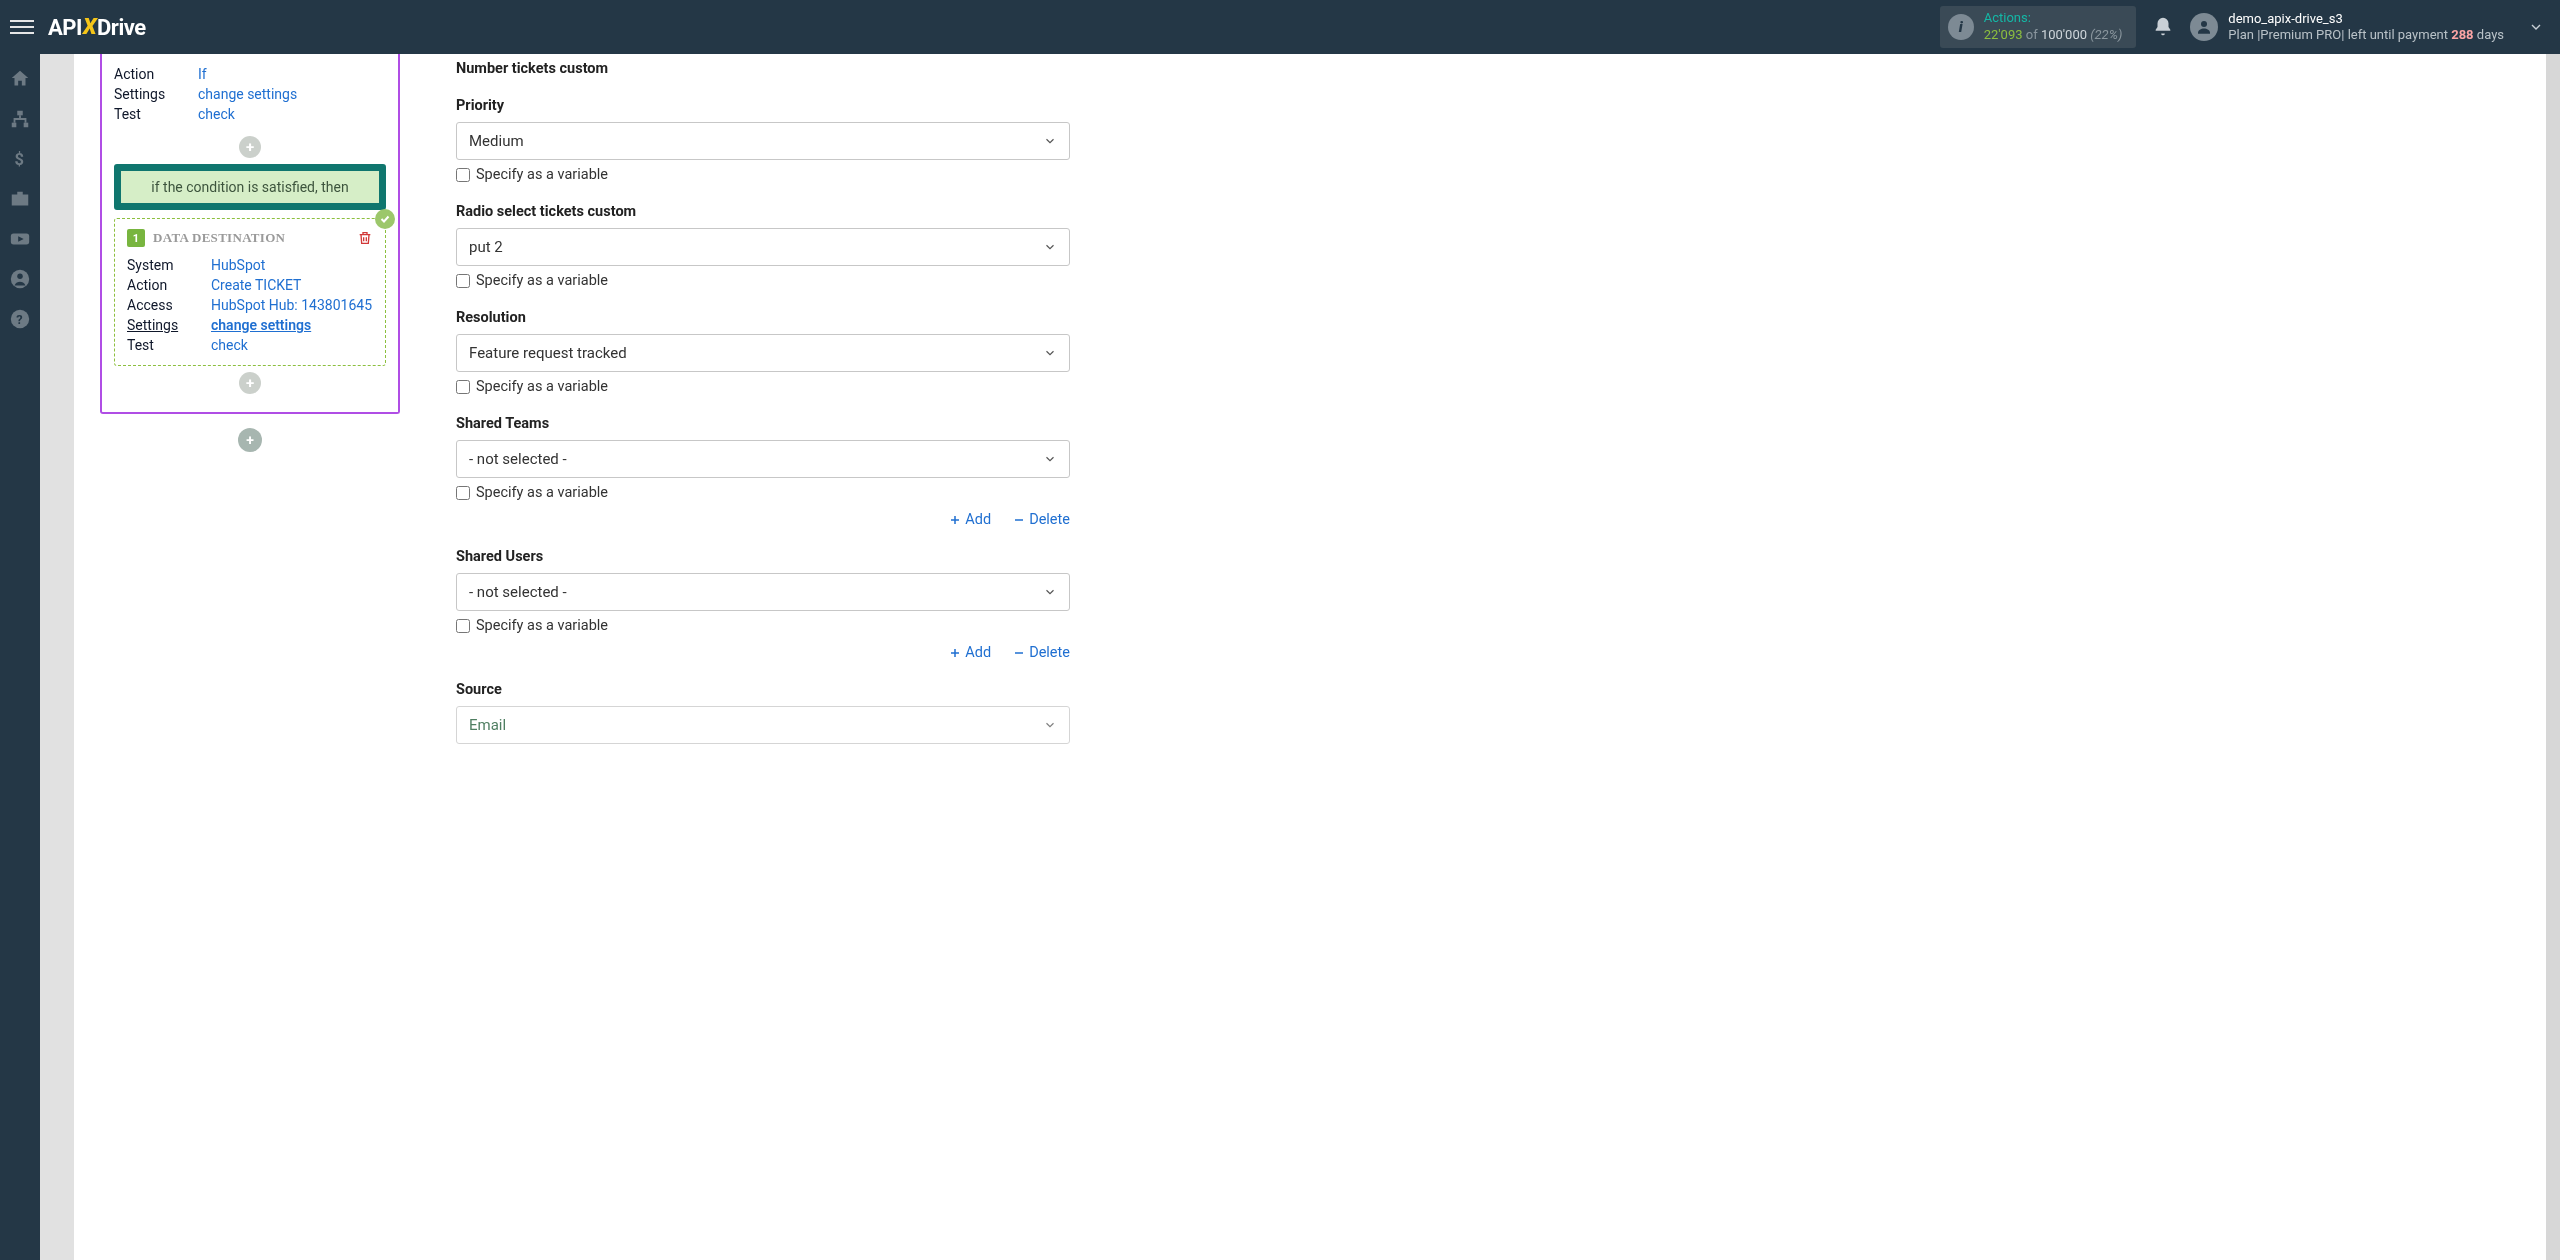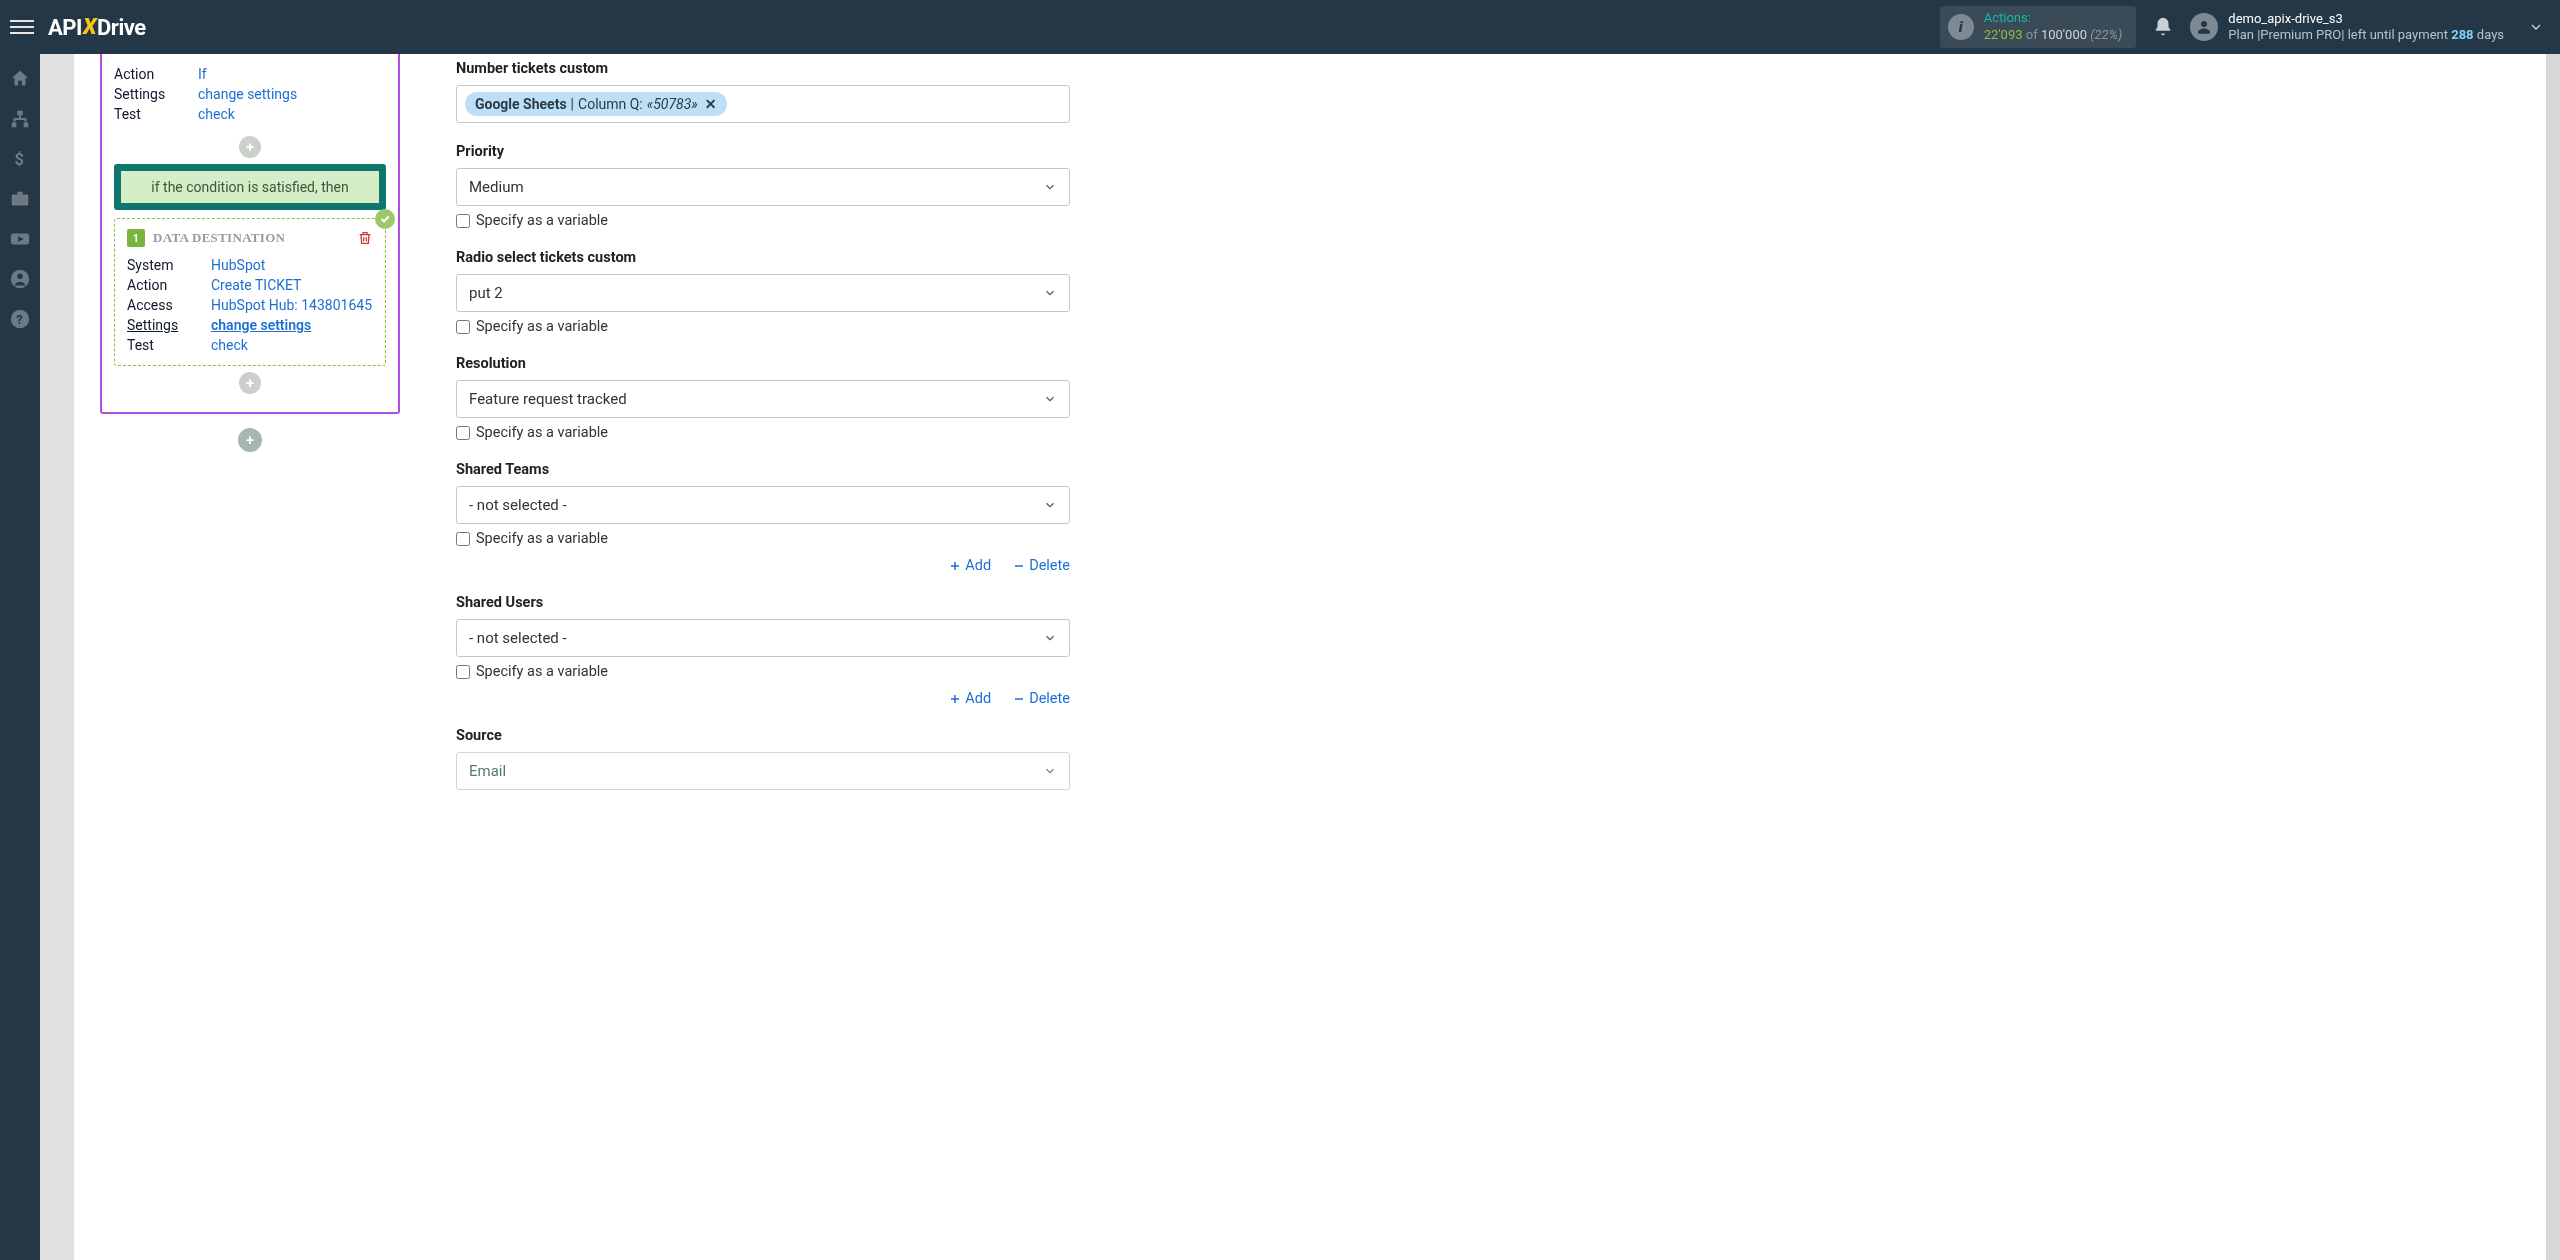--- a/index.html
+++ b/index.html
@@ -17,21 +17,21 @@
   .actions-text .lbl { color: #14b8a6; }
   .actions-text .used { color: #8dbf3f; }
   .actions-text .of { color: #8a969e; }
   .actions-text .limit { color: #cfd6db; }
   .actions-text .pct { color: #8a969e; font-style: italic; }
   .bell { width: 22px; height: 22px; margin-right: 16px; cursor: pointer; }
   .avatar { width: 28px; height: 28px; border-radius: 50%; background: #7d8a94; display: flex; align-items: center; justify-content: center; margin-right: 10px; }
   .user-block { line-height: 1.25; font-size: 13px; }
   .user-block .uname { color: #fff; }
   .user-block .uplan { color: #b9c2c8; }
-  .user-block .udays { color: #7dd3fc; font-weight: 700; }
+  .user-block .udays { color: #fca5a5; font-weight: 700; }
   .chev-down { margin-left: 24px; margin-right: 6px; cursor: pointer; }
   
   .sidebar { position: fixed; left: 0; top: 54px; bottom: 0; width: 40px; background: #243746; display: flex; flex-direction: column; padding-top: 14px; gap: 18px; align-items: center; }
   .sidebar .sicon { width: 22px; height: 22px; color: #6d7a84; cursor: pointer; }
   
   .main { margin-left: 40px; padding: 0; display: flex; min-height: calc(100vh - 54px); background: #fff; }
   .scroll-gutter { width: 34px; background: #e1e1e1; }
   .left-pane { width: 346px; padding: 0 20px 30px 26px; border-right: 0; background: #fff; }
   .flow-card { border: 2px solid #b04de5; border-top: none; border-radius: 0 0 3px 3px; padding: 10px 12px 12px 12px; position: relative; }
   .mini-block { padding: 0 0 6px 0; }
@@ -198,29 +198,20 @@
       </div>
       <div class="plus-circle small">+</div>
     </div>
     <div class="plus-bottom">+</div>
   </div>
 
   <div class="right-pane">
 
     <div class="field">
       <span class="field-label">Number tickets custom</span>
-      <div class="chip-box">
-        <span class="chip">
-          <span class="bold">Google Sheets</span>
-            <span> | </span>
-            <span>Column Q: </span>
-            <span class="it">«50783»</span>
-            <span class="x">✕</span>
-        </span>
-      </div>
     </div>
 
     <div class="field">
       <span class="field-label">Priority</span>
       <div class="select-box">
         <span>Medium</span>
         <svg class="arrow" width="14" height="14" viewBox="0 0 24 24" fill="none" stroke="#555" stroke-width="2">
             <polyline points="6 9 12 15 18 9"></polyline>
           </svg>
       </div>

